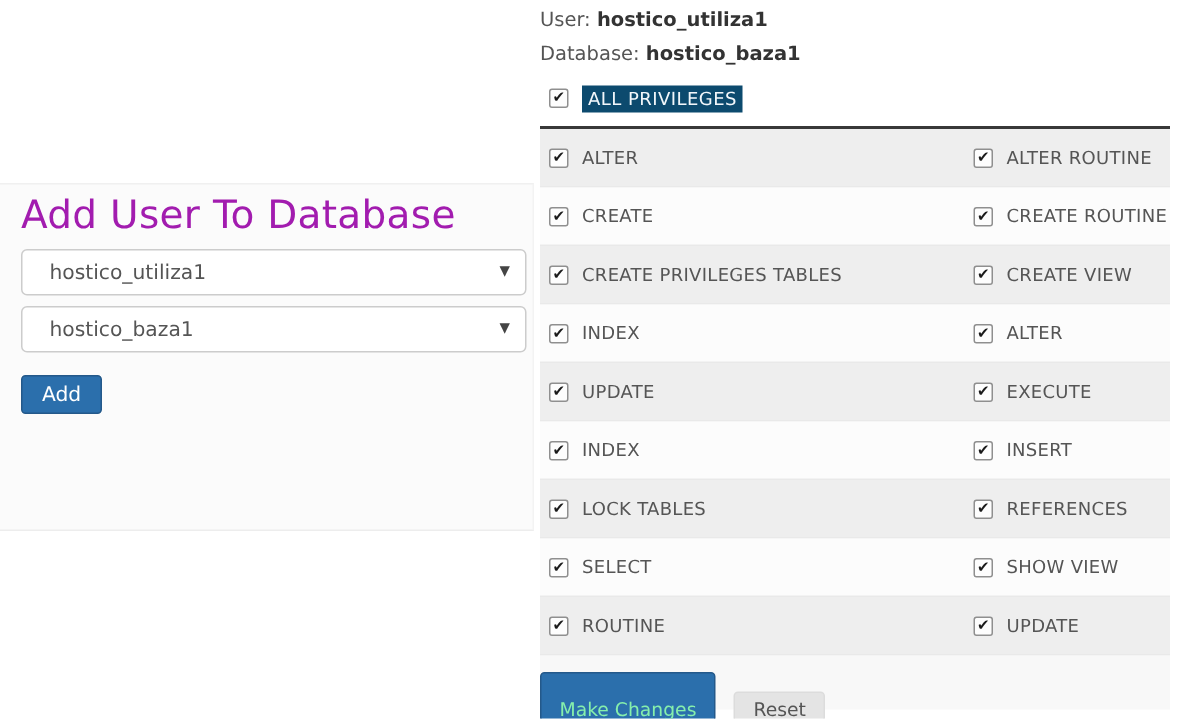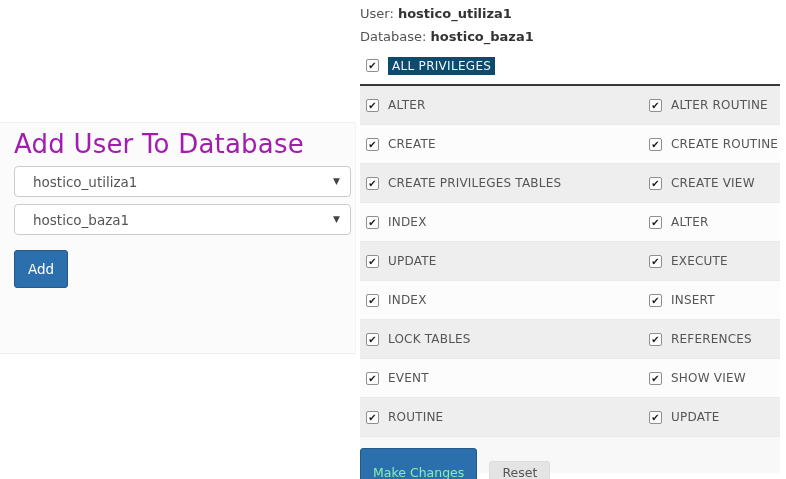--- a/index.html
+++ b/index.html
@@ -56,21 +56,21 @@
   }
   .select-box .select-arrow {
     position: absolute;
     right: 10px; top: 9px;
     font-size: 9px;
     color: #444;
   }
   .btn-add {
     display: inline-block;
     margin: 15px 14px 0;
-    height: 38px;
+    height: 26px;
     padding: 0 13px;
     background: #2b6fac;
     border: 1px solid #24598a;
     border-radius: 3px;
     color: #fff;
     font-size: 13.5px;
     font-family: inherit;
     cursor: pointer;
   }
 
@@ -276,21 +276,21 @@
           <span class="priv-label">LOCK TABLES</span>
         </div>
         <div class="priv-cell c2">
           <span class="cb">✔</span>
           <span class="priv-label">REFERENCES</span>
         </div>
       </div>
       <div class="priv-row">
         <div class="priv-cell c1">
           <span class="cb">✔</span>
-          <span class="priv-label">EVENT</span>
+          <span class="priv-label">SELECT</span>
         </div>
         <div class="priv-cell c2">
           <span class="cb">✔</span>
           <span class="priv-label">SHOW VIEW</span>
         </div>
       </div>
       <div class="priv-row stripe">
         <div class="priv-cell c1">
           <span class="cb">✔</span>
           <span class="priv-label">ROUTINE</span>

